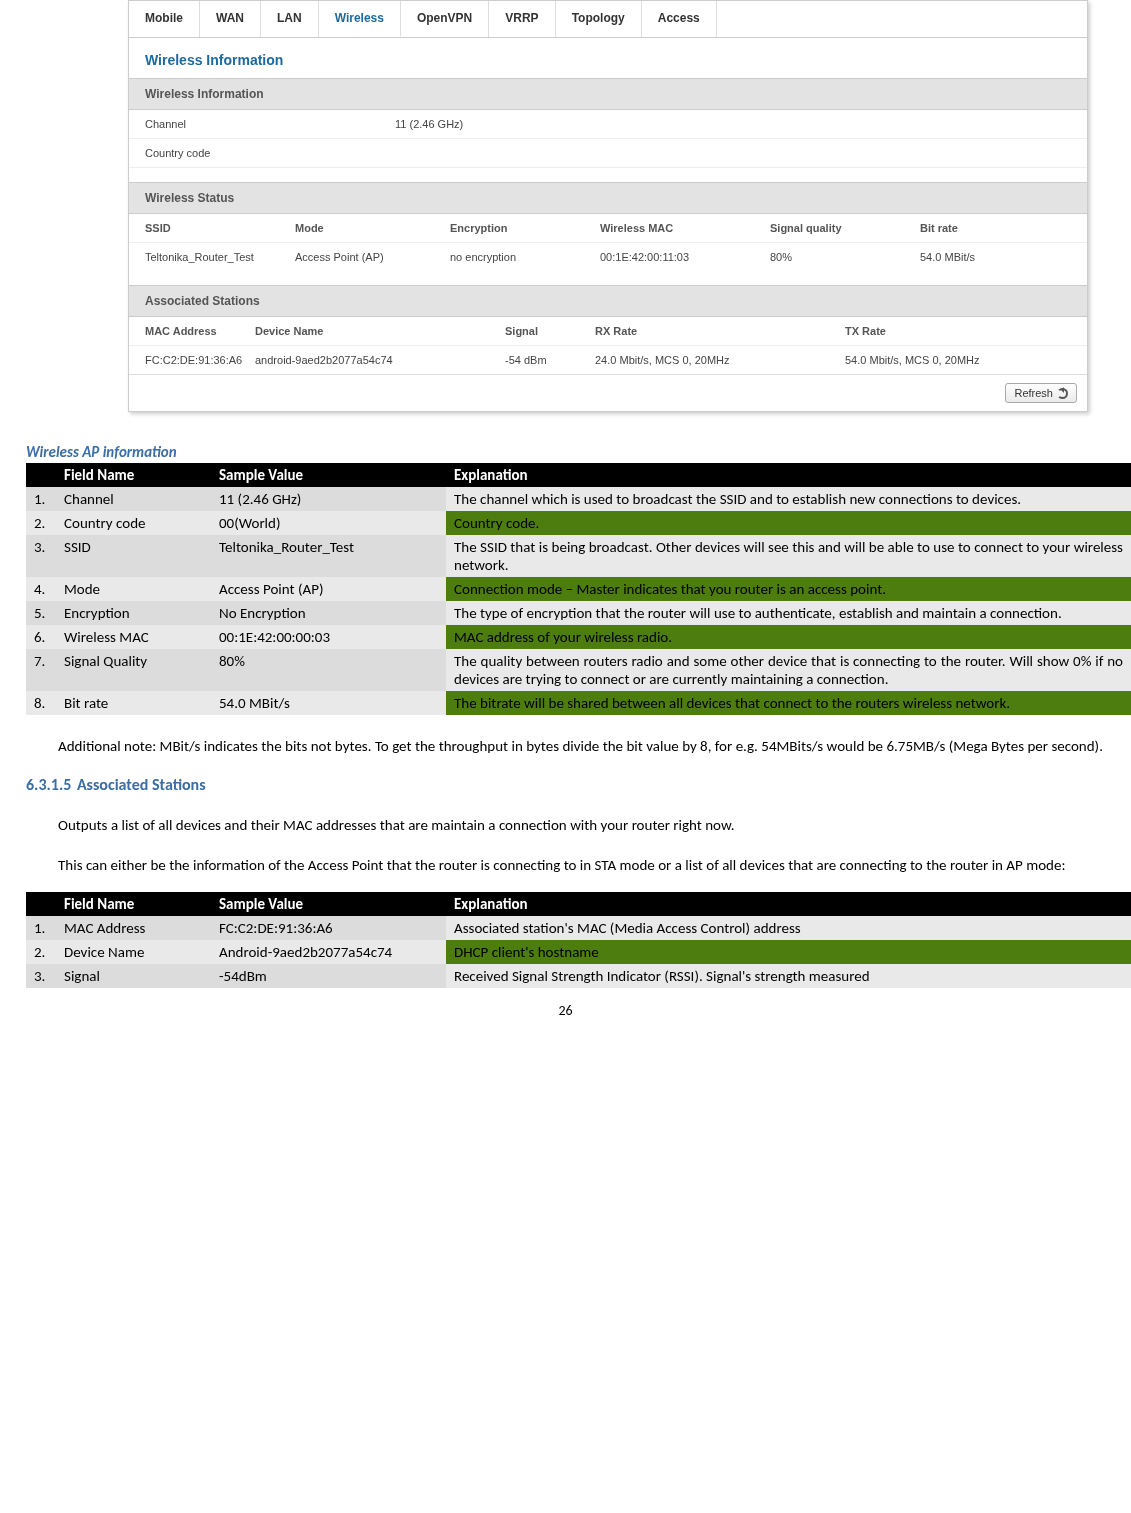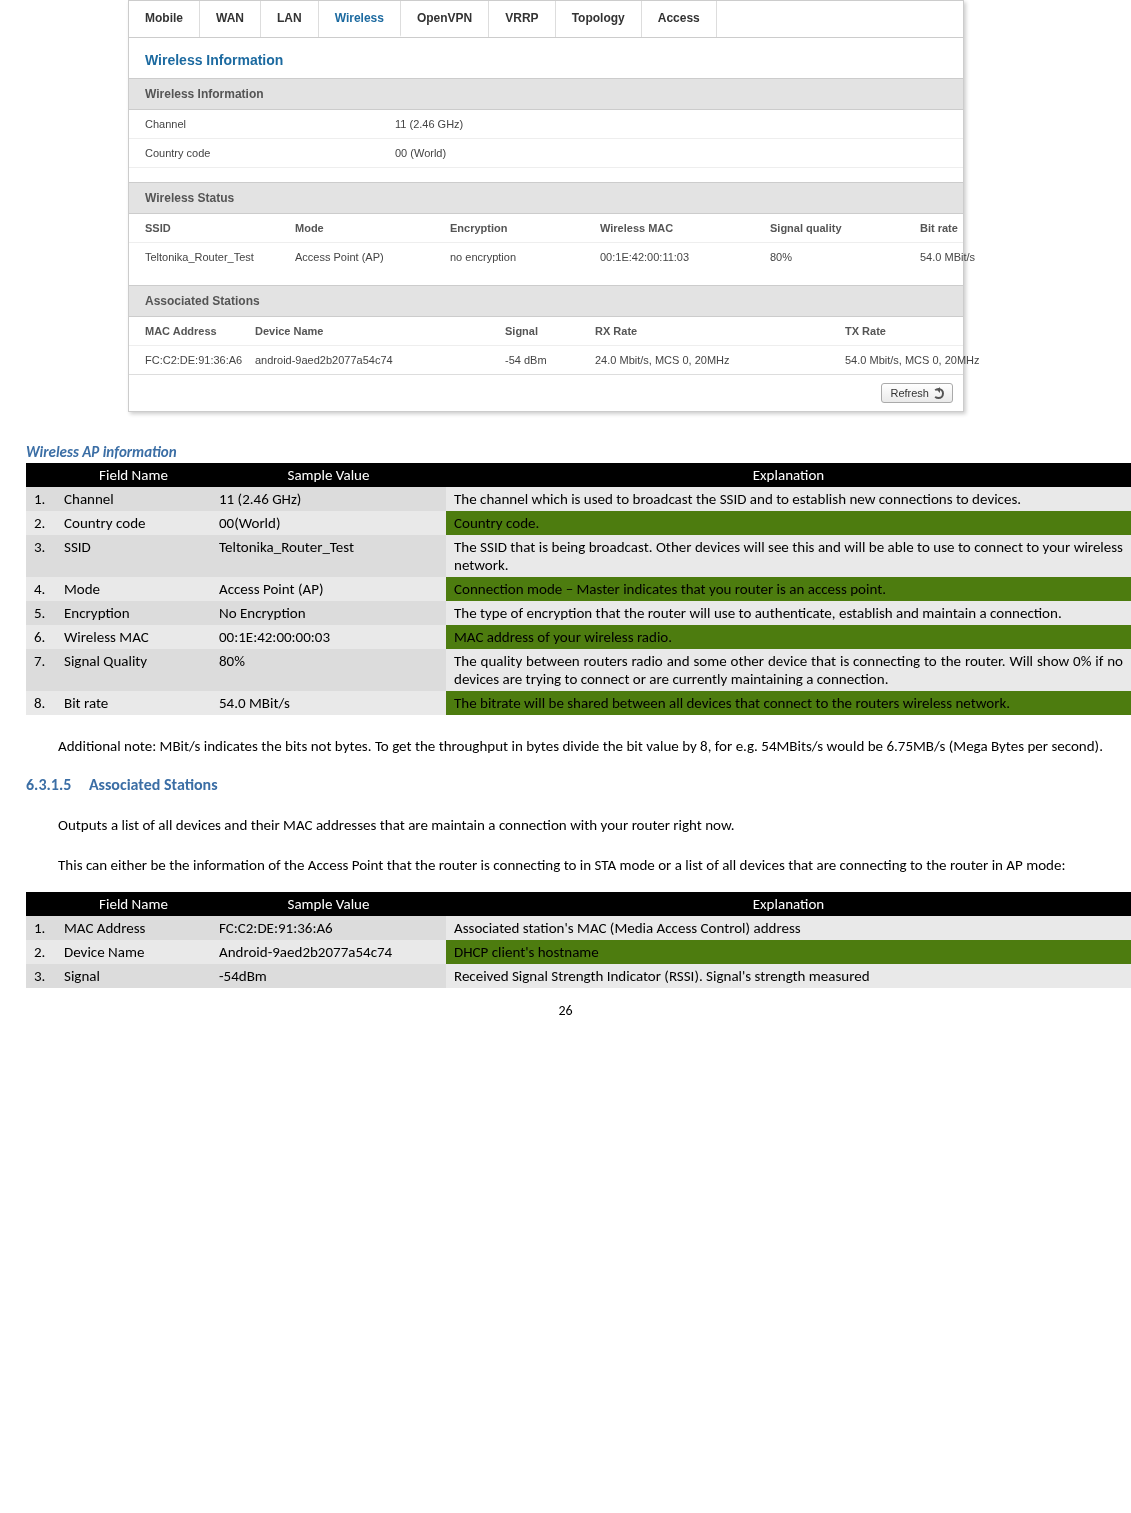--- a/index.html
+++ b/index.html
@@ -7,21 +7,21 @@
     font-family: Calibri, Arial, sans-serif;
     background: #fff;
     width: 1131px;
     color: #000;
     font-size: 15px;
   }
 
   
   .screenshot {
     margin: 0 0 0 128px;
-    width: 836px;
+    width: 960px;
     border: 1px solid #ccc;
     box-shadow: 2px 2px 4px rgba(0,0,0,0.2);
     font-family: Arial, Helvetica, sans-serif;
     font-size: 12px;
     color: #444;
     background: #fff;
   }
   .tabs {
     display: flex;
     border-bottom: 1px solid #ccc;
@@ -135,22 +135,22 @@
 
   .doc-table {
     width: calc(100% - 26px);
     margin-left: 26px;
     border-collapse: collapse;
     font-size: 15px;
   }
   .doc-table thead th {
     background: #000;
     color: #fff;
-    text-align: center;
-    font-weight: normal;
+    text-align: left;
+    font-weight: bold;
     padding: 3px 8px;
   }
   .doc-table thead th.num { width: 30px; }
   .doc-table thead th.fn { width: 155px; }
   .doc-table thead th.sv { width: 235px; }
   .doc-table tbody td {
     padding: 3px 8px;
     vertical-align: top;
   }
   .doc-table tbody tr.odd td:nth-child(1),
@@ -168,21 +168,21 @@
     margin: 22px 26px 0 26px;
     text-align: justify;
     text-indent: 32px;
   }
   .h4 {
     margin: 20px 26px 6px 26px;
     font-weight: bold;
     color: #3b6ea5;
     font-size: 16px;
   }
-  .h4 .num { margin-right: 14px; }
+  .h4 .num { margin-right: 2px; }
   .page-num {
     text-align: center;
     font-size: 14px;
     margin-top: 14px;
     padding-bottom: 6px;
   }
 </style>
 </head>
 <body>
 
@@ -199,21 +199,20 @@
   </div>
   <div class="panel-title">Wireless Information</div>
 
   <div class="section-head">Wireless Information</div>
   <div class="info-row">
     <span>Channel</span>
     <span>11 (2.46 GHz)</span>
   </div>
   <div class="info-row">
     <span>Country code</span>
-    <span>00 (World)</span>
   </div>
   <div class="gap"></div>
 
   <div class="section-head">Wireless Status</div>
   <div class="status-head">
     <span>SSID</span>
     <span>Mode</span>
     <span>Encryption</span>
     <span>Wireless MAC</span>
     <span>Signal quality</span>

